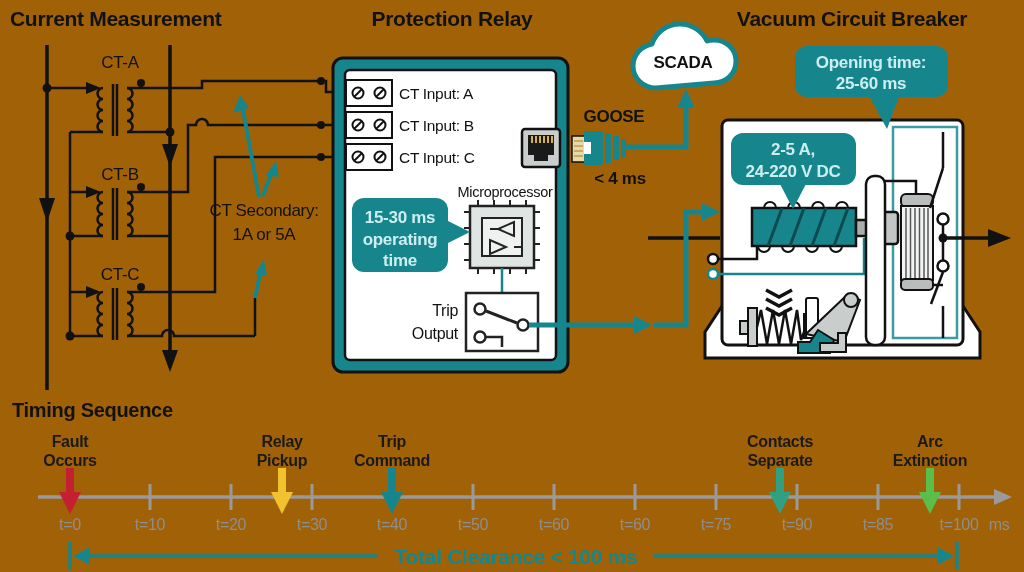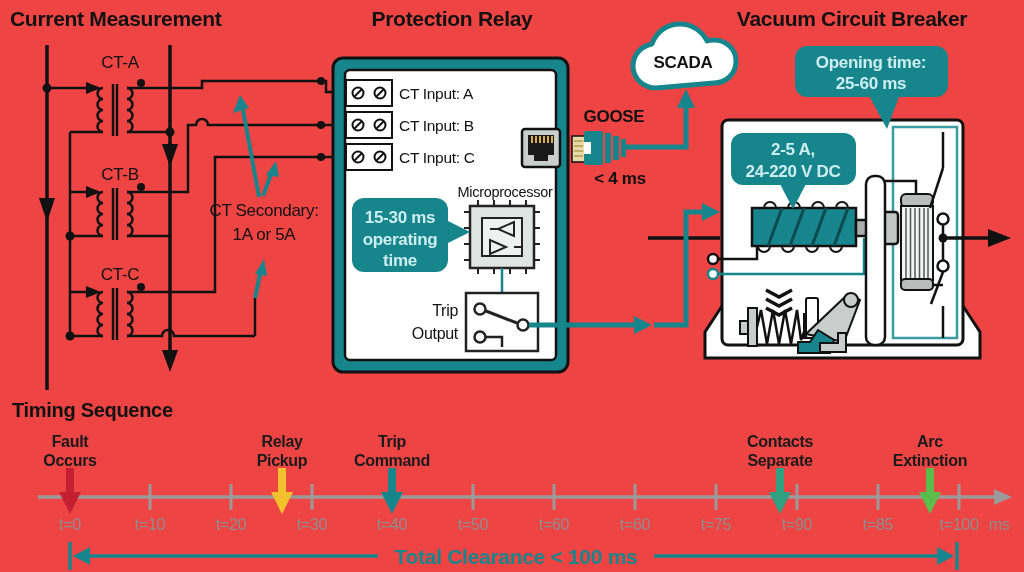--- a/index.html
+++ b/index.html
@@ -1,16 +1,16 @@
 <!DOCTYPE html>
 <html><head>
 <meta charset="utf-8">
 <style>
   html,body{margin:0;padding:0;background:#ffffff;}
-  #stage{position:relative;width:1024px;height:572px;background:#ef4444;overflow:hidden;}
+  #stage{position:relative;width:1024px;height:572px;background:#a16207;overflow:hidden;}
   svg{font-family:"Liberation Sans", sans-serif;letter-spacing:-0.3px;}
   .t-title{font-size:21px;font-weight:bold;fill:#111;}
   .t-ct{font-size:17px;fill:#111;}
   .t-note{font-size:17px;fill:#111;}
   .t-input{font-size:15.5px;fill:#111;}
   .t-micro{font-size:14.5px;fill:#111;}
   .t-callout{font-size:17px;font-weight:bold;fill:#CDEEF0;}
   .t-net{font-size:17px;font-weight:600;fill:#111;}
   .t-trip{font-size:16px;fill:#111;}
   .t-evt{font-size:16px;font-weight:600;fill:#1a1a1a;}

